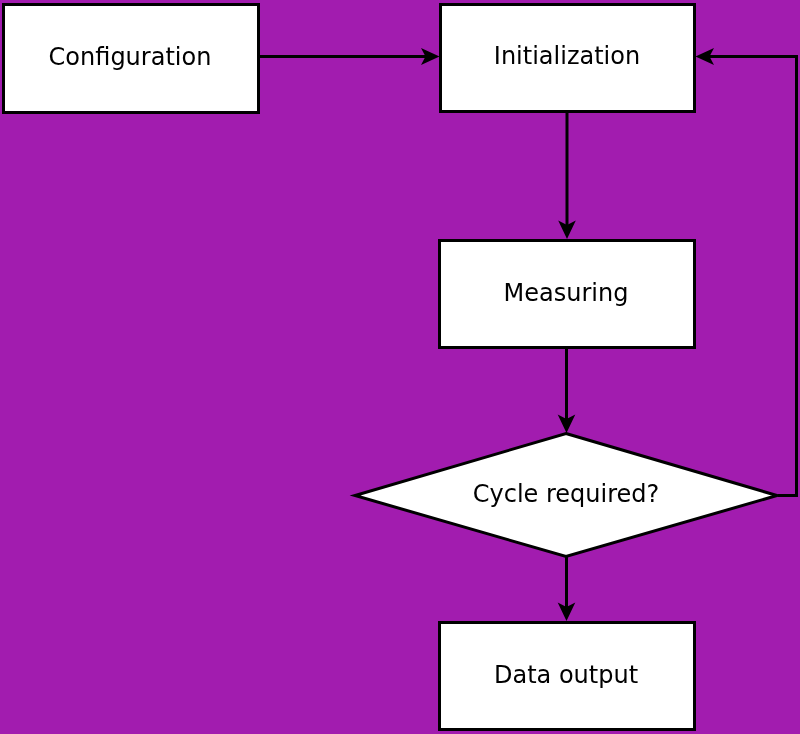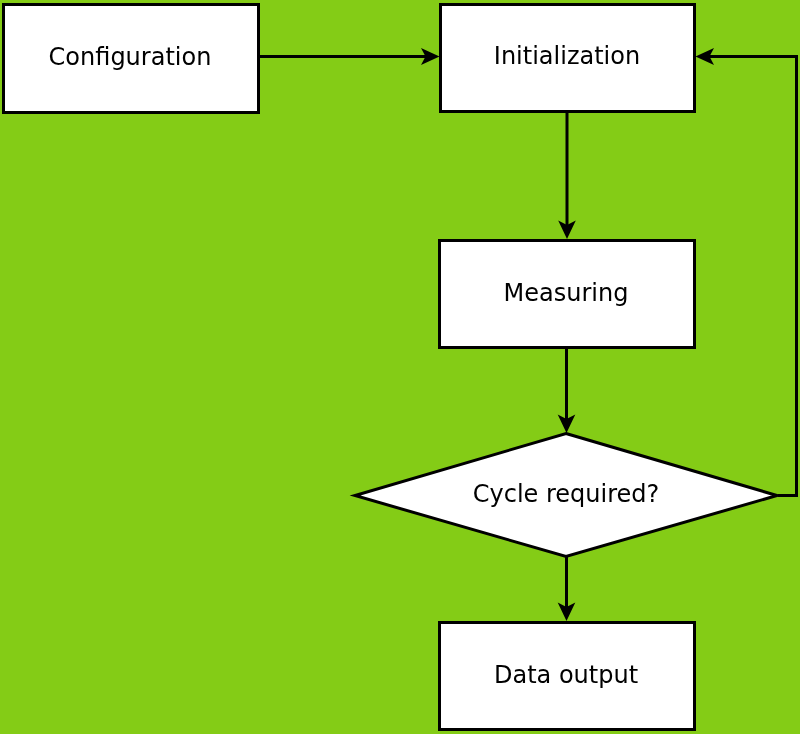--- a/index.html
+++ b/index.html
@@ -8,21 +8,21 @@
     padding: 0;
     background: #ffffff;
   }
   body {
     font-family: "DejaVu Sans", sans-serif;
   }
   #canvas {
     position: relative;
     width: 800px;
     height: 734px;
-    background: #84cc16;
+    background: #a21caf;
     overflow: hidden;
   }
   #flow-svg {
     position: absolute;
     top: 0;
     left: 0;
     width: 800px;
     height: 734px;
     display: block;
   }

